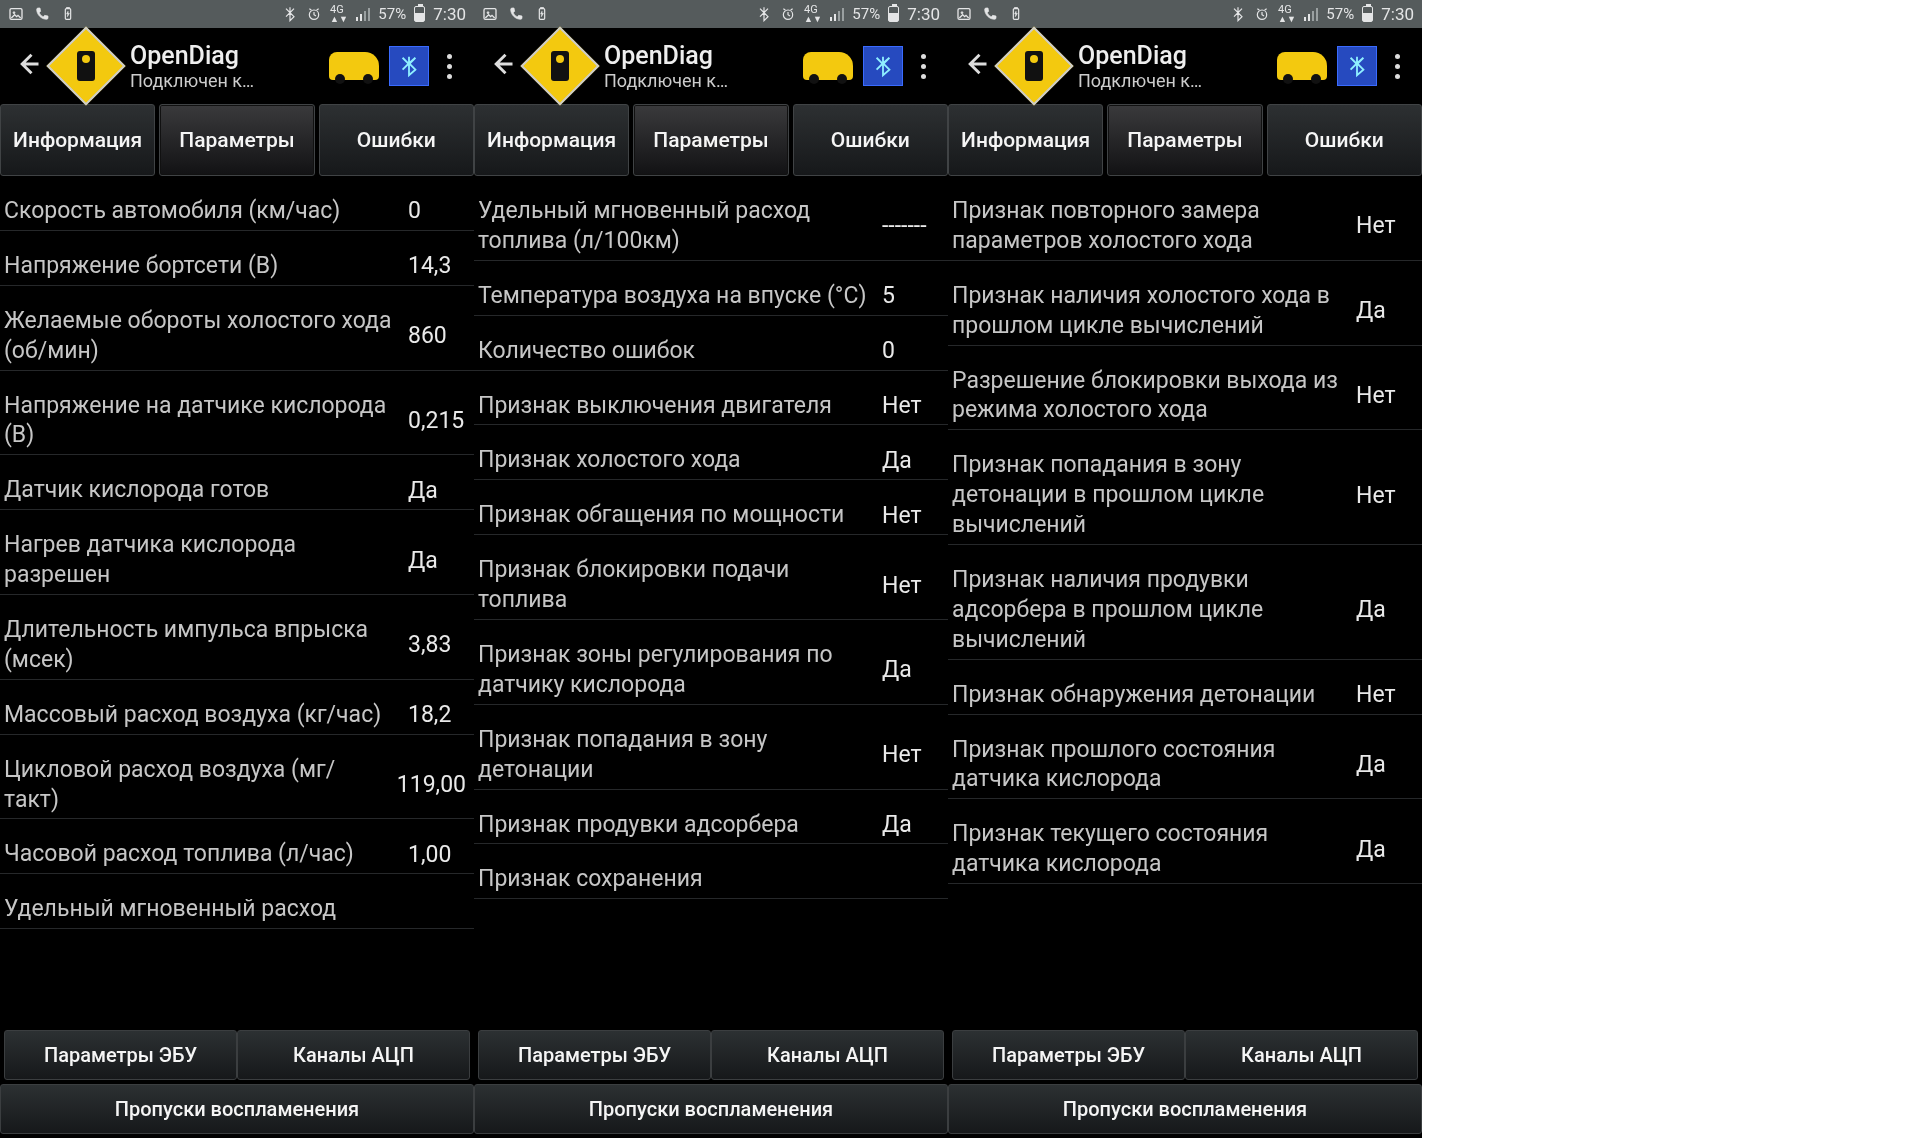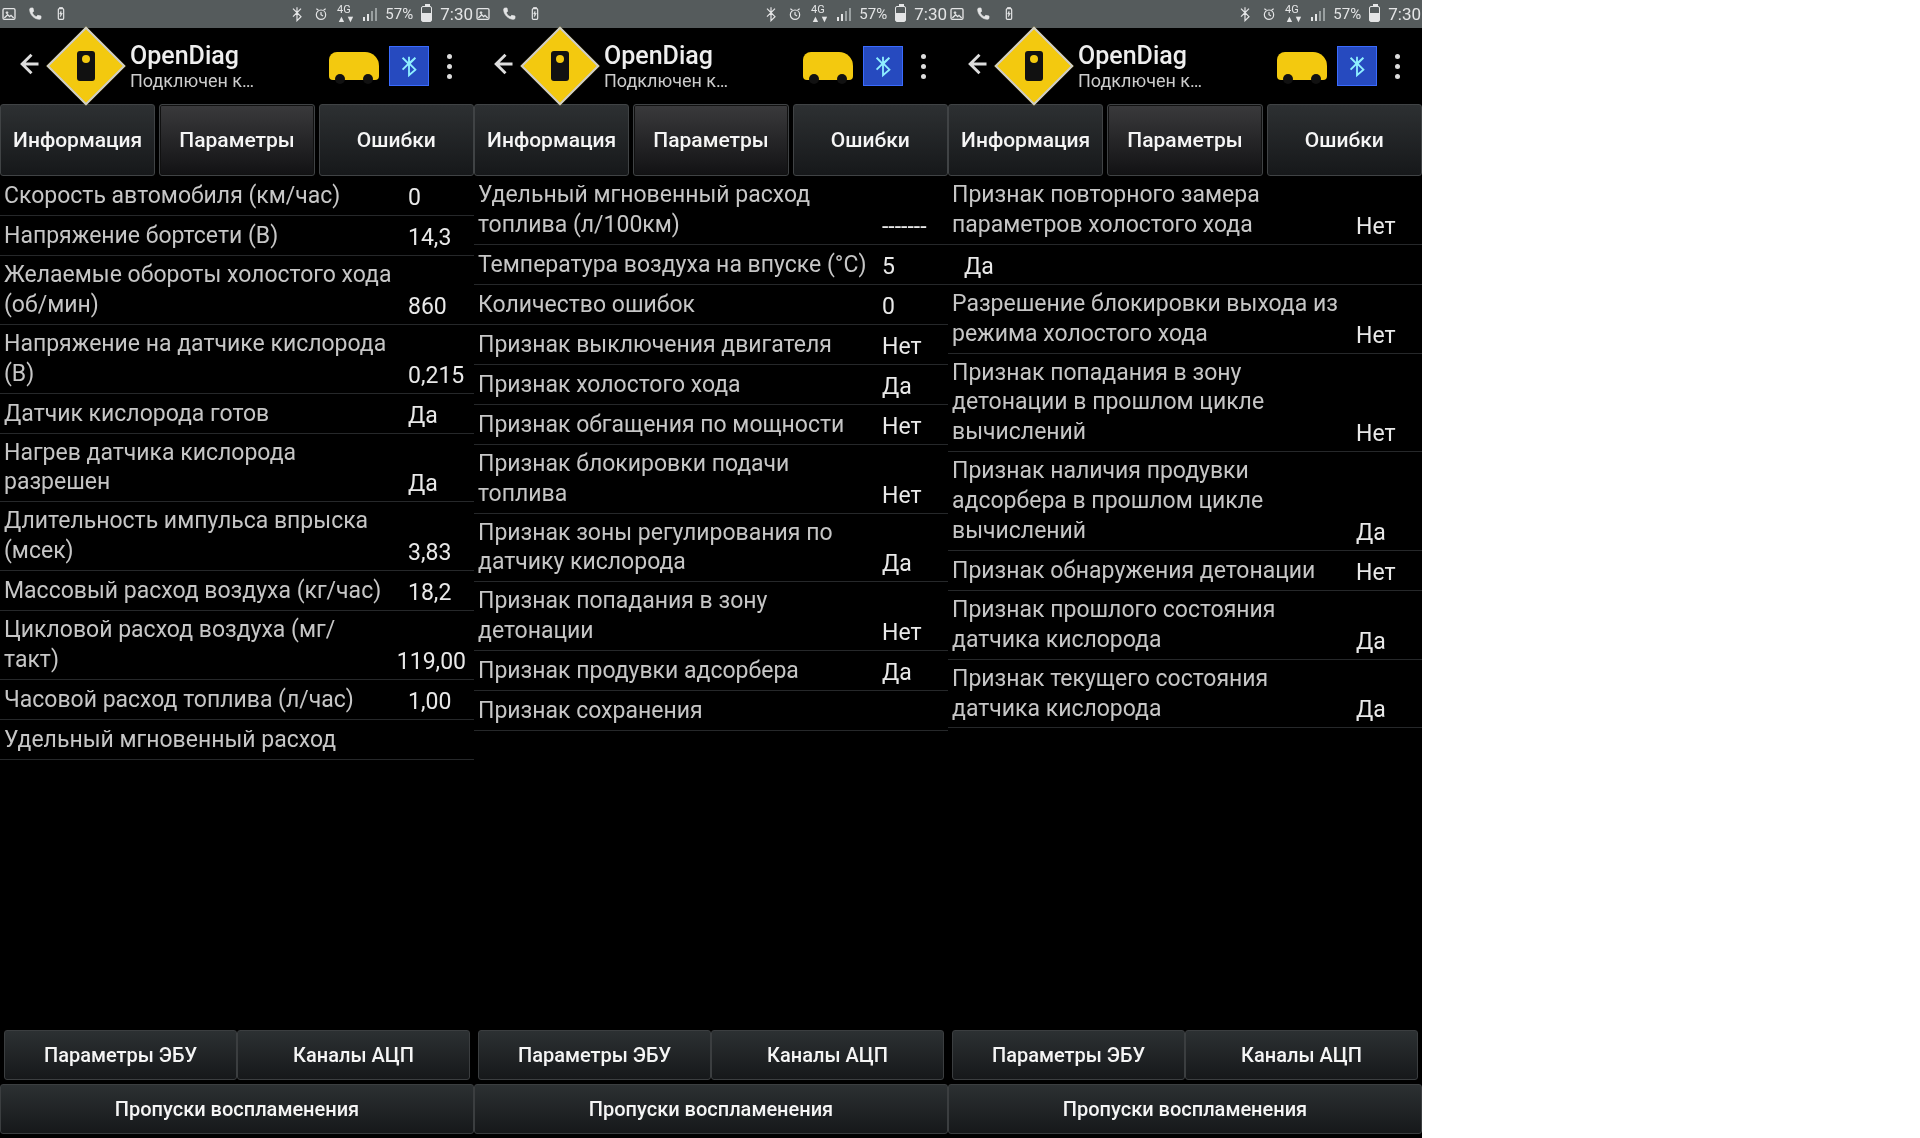--- a/index.html
+++ b/index.html
@@ -21,21 +21,21 @@
     position: relative;
     flex-shrink: 0;
   }
   
   .statusbar {
     height: 28px;
     background: #555b5c;
     color: #e4e5e6;
     display: flex;
     align-items: center;
-    padding: 0 1px;
+    padding: 0 8px;
     font-size: 15px;
     gap: 6px;
   }
   .statusbar .left { display:flex; gap:10px; align-items:center;}
   .statusbar .right { margin-left:auto; display:flex; gap:8px; align-items:center;}
   .sb-ico { display:inline-flex; align-items:center; justify-content:center; }
   .sb-ico svg { width:16px; height:16px; fill:#e4e5e6; stroke:#e4e5e6; }
   .battery-box {
     width:11px; height:16px; border:1.5px solid #e4e5e6; border-radius:2px;
     position:relative; display:inline-block;
@@ -99,23 +99,23 @@
     display:flex;align-items:center;justify-content:center;
     border:1px solid #404345;border-radius:3px;
   }
   .tab.active{background:linear-gradient(#3a3a3c,#121214);box-shadow:inset 0 0 0 1px #111;}
 
   
   .params{
     flex:1;overflow:hidden;position:relative;
   }
   .param-row{
-    display:flex;align-items:flex-end;
+    display:flex;align-items:center;
     border-bottom:1px solid #26282a;
-    min-height:40px;padding:4px 8px 4px 4px;
+    min-height:40px;padding:20px 8px 4px 4px;
   }
   .param-label{flex:1;color:#c6c6c6;font-size:23px;line-height:1.3;}
   .param-value{color:#e9e9e9;font-size:23px;min-width:70px;text-align:left;padding-left:12px;}
   .fade-bottom{
     position:absolute;left:0;right:0;bottom:0;height:28px;
     background:linear-gradient(transparent,#000);
   }
 
   
   .bottom-row{display:flex;gap:0;height:56px;padding:4px 4px 2px;}
@@ -471,20 +471,21 @@
     <div class="tab">Информация</div>
     <div class="tab active">Параметры</div>
     <div class="tab">Ошибки</div>
   </div>
     <div class="params">
     <div class="param-row">
       <span class="param-label">Признак повторного замера параметров холостого хода</span>
       <span class="param-value">Нет</span>
     </div>
     <div class="param-row">
+      <span class="param-label">Признак наличия холостого хода в прошлом цикле вычислений</span>
       <span class="param-value">Да</span>
     </div>
     <div class="param-row">
       <span class="param-label">Разрешение блокировки выхода из режима холостого хода</span>
       <span class="param-value">Нет</span>
     </div>
     <div class="param-row">
       <span class="param-label">Признак попадания в зону детонации в прошлом цикле вычислений</span>
       <span class="param-value">Нет</span>
     </div>

